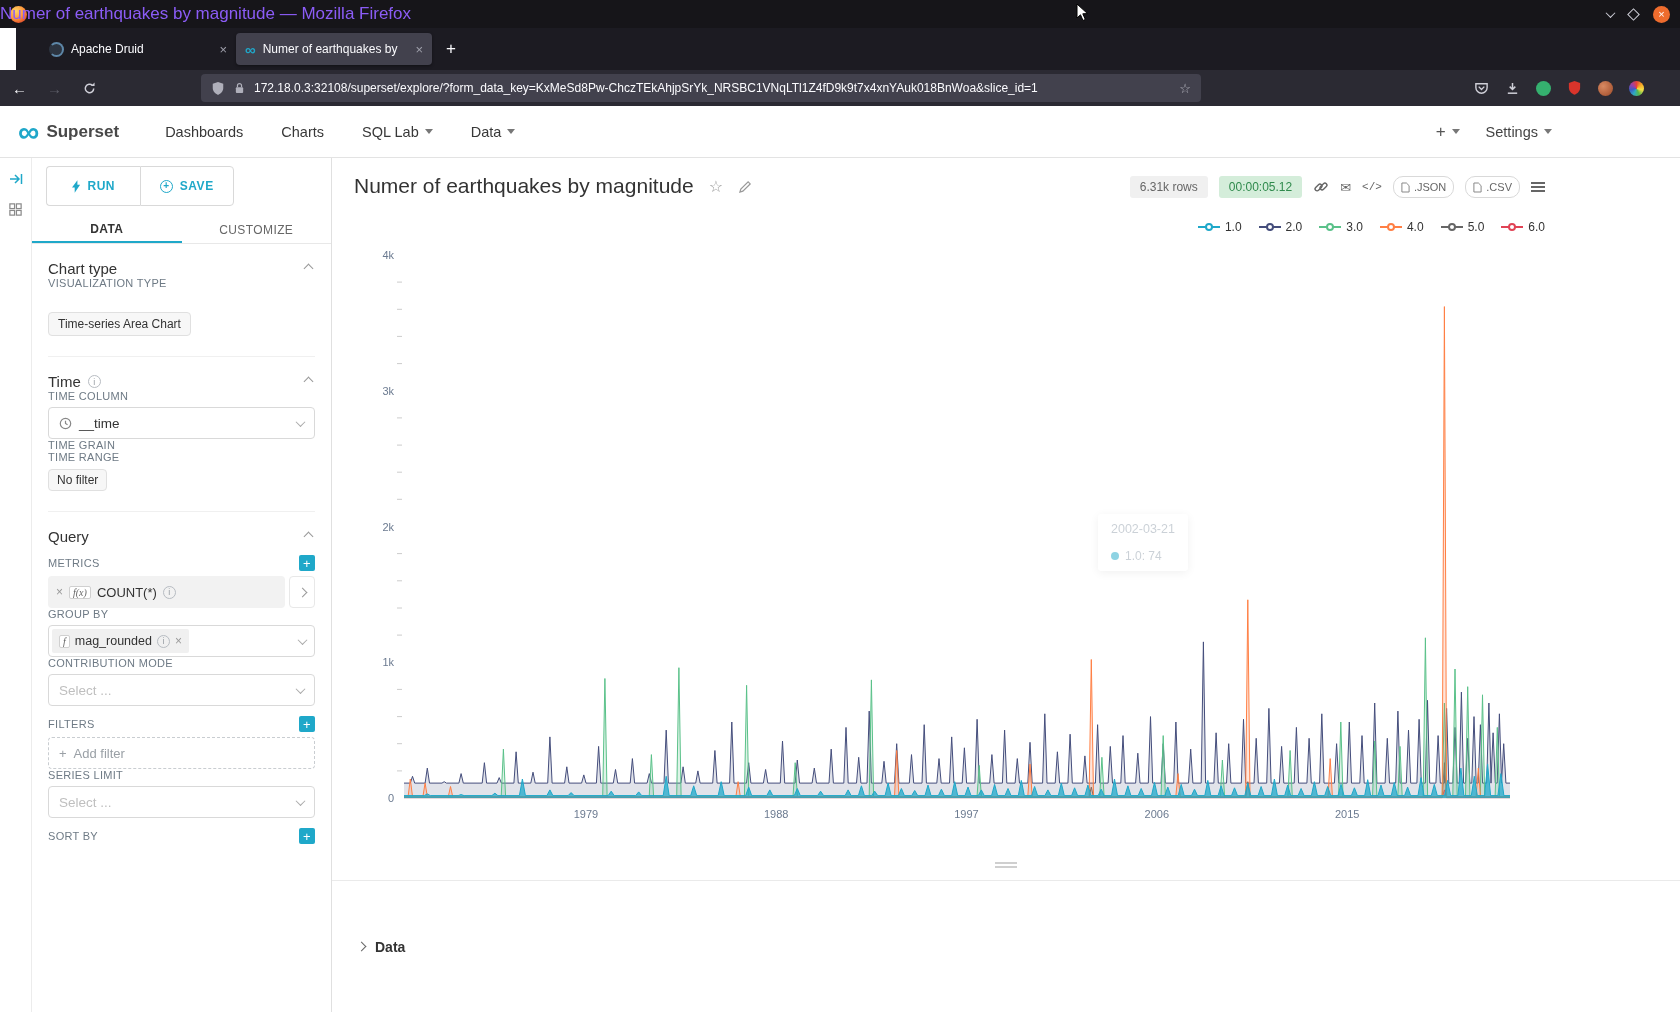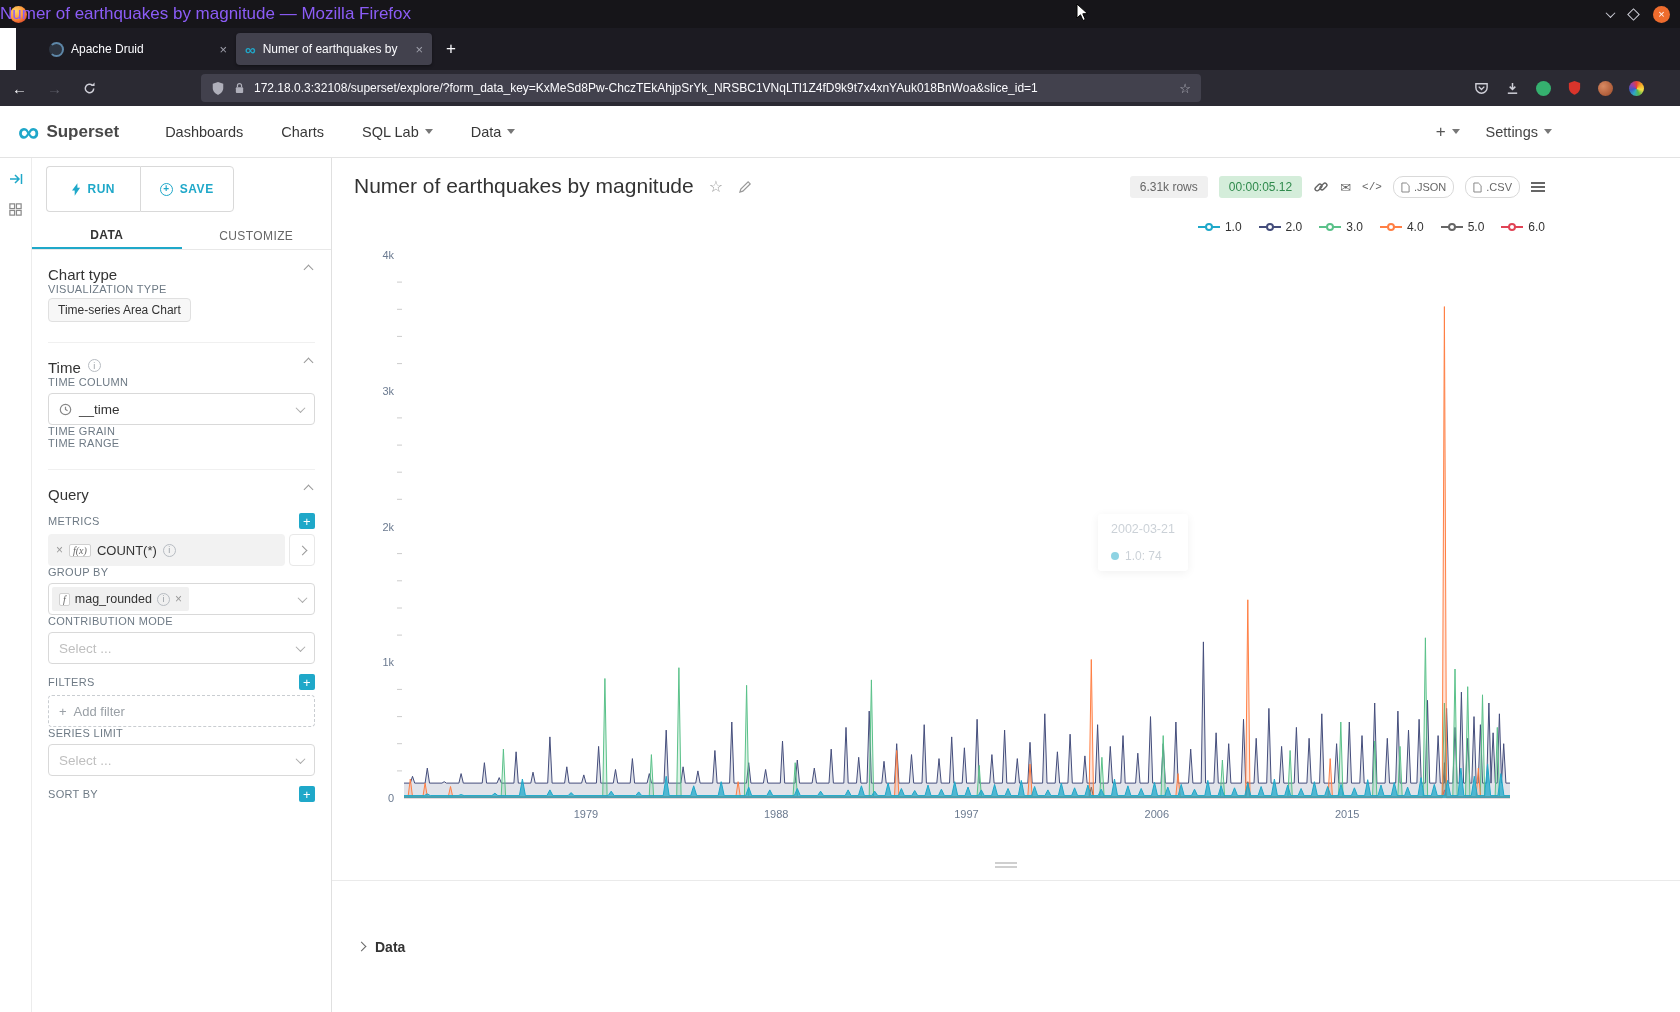--- a/index.html
+++ b/index.html
@@ -53,38 +53,38 @@
   .caret{width:0;height:0;border-left:4px solid transparent;border-right:4px solid transparent;border-top:5px solid #777;display:inline-block}
   .nav-right{position:absolute;right:128px;display:flex;align-items:center;gap:26px;color:#444;font-size:14.5px}
   .plus-menu{display:flex;align-items:center;gap:6px;font-size:17px;color:#555}
   .settings-menu{display:flex;align-items:center;gap:6px}
 
   
   .rail{position:absolute;left:0;top:158px;bottom:0;width:32px;background:#fff;border-right:1px solid #ececec;display:flex;flex-direction:column;align-items:center;padding-top:13px;gap:15px}
 
   
   .panel{position:absolute;left:32px;top:158px;bottom:0;width:300px;background:#fff;border-right:1px solid #e0e0e0;padding-top:8px;overflow:hidden}
-  .run-save{display:flex;margin:0 14px 10px 14px;height:46px;width:188px}
+  .run-save{display:flex;margin:0 14px 10px 14px;height:40px;width:188px}
   .btn{flex:1;display:flex;align-items:center;justify-content:center;gap:7px;background:#fff;border:1px solid #d9d9d9;font-size:12px;font-weight:bold;letter-spacing:.5px;color:#1fa8c9;cursor:pointer}
   .btn-run{border-radius:4px 0 0 4px;border-right:none}
   .btn-save{border-radius:0 4px 4px 0}
   .circle-plus{width:13px;height:13px;border-radius:50%;border:1.4px solid #1fa8c9;display:flex;align-items:center;justify-content:center;font-size:10px;font-weight:bold;line-height:1}
   .panel-tabs{display:flex;height:28px;border-bottom:1px solid #e8e8e8}
   .ptab{flex:1;display:flex;align-items:center;justify-content:center;font-size:12px;letter-spacing:.4px;color:#666}
   .ptab.active{color:#333;font-weight:bold;border-bottom:2px solid #1fa8c9}
   .panel-body{padding:0 16px}
   .section{border-bottom:1px solid #f0f0f0;padding-bottom:20px}
   .section.last{border-bottom:none;padding-bottom:8px}
-  .sec-header{display:flex;align-items:flex-start;padding-top:16px;gap:7px}
+  .sec-header{display:flex;align-items:center;padding-top:16px;gap:7px}
   .sec-title{font-size:15px;color:#333;font-weight:500}
   .sec-header .chev{color:#999;margin-left:auto;margin-right:3px}
   .ctl-label{font-size:11px;color:#6e7a85;letter-spacing:.3px;margin-top:0}
   .ctl-label.row{display:flex;align-items:center;justify-content:space-between;margin-top:10px}
   .add-btn{width:16px;height:16px;border-radius:2px;background:#1fa8c9;color:#fff;display:flex;align-items:center;justify-content:center;font-size:13px;line-height:1}
-  .viz-chip{display:inline-block;background:#f7f7f7;border:1px solid #e0e0e0;border-radius:4px;padding:4px 9px;font-size:12px;color:#333;margin-top:3px}
+  .viz-chip{display:inline-block;background:#f7f7f7;border:1px solid #e0e0e0;border-radius:4px;padding:4px 9px;font-size:12px;color:#333;margin-top:23px}
   .select{margin-top:5px;height:32px;border:1px solid #d9d9d9;border-radius:4px;display:flex;align-items:center;padding:0 10px;gap:7px;font-size:13.5px;color:#333;background:#fff}
   .select .chev{color:#aaa;margin-left:auto}
   .select.placeholder{color:#bfbfbf}
   .chip-sm{display:inline-block;background:#f7f7f7;border:1px solid #e0e0e0;border-radius:4px;padding:3px 8px;font-size:12px;color:#333;margin-top:6px}
   .metric-row{display:flex;margin-top:5px;gap:4px}
   .metric-chip{flex:1;height:32px;background:#f2f2f2;border-radius:4px;display:flex;align-items:center;padding:0 8px;gap:6px;font-size:13px;color:#333}
   .metric-expand{width:26px;height:32px;border:1px solid #e8e8e8;border-radius:4px;display:flex;align-items:center;justify-content:center;color:#999;background:#fff}
   .x-btn{color:#999;font-size:12px}
   .fx-badge{border:1px solid #d0d0d0;background:#fff;border-radius:2px;font-style:italic;font-size:10px;color:#666;padding:0 3px;font-family:"Liberation Serif",serif}
   .info{width:13px;height:13px;border:1px solid #b7bcc2;border-radius:50%;color:#9aa0a6;font-size:9px;display:inline-flex;align-items:center;justify-content:center;flex:none}
@@ -283,20 +283,21 @@
         <div class="select">
           <svg class="mini" width="13" height="13" viewBox="0 0 14 14">
               <circle cx="7" cy="7" r="5.6" fill="none" stroke="#888" stroke-width="1.3"></circle>
               <path d="M7 4v3l2.2 1.4" fill="none" stroke="#888" stroke-width="1.3"></path>
             </svg>
           <span>__time</span>
           <span class="chev down"></span>
         </div>
         <div class="ctl-label">TIME GRAIN</div>
         <div class="ctl-label">TIME RANGE</div>
+        <div><span class="chip-sm"><span>No filter</span></span></div>
       </div>
 
       <div class="section last">
         <div class="sec-header">
           <span class="sec-title">Query</span>
           <span class="chev up"></span>
         </div>
         <div class="ctl-label row">
           <span>METRICS</span>
           <span class="add-btn">+</span>

